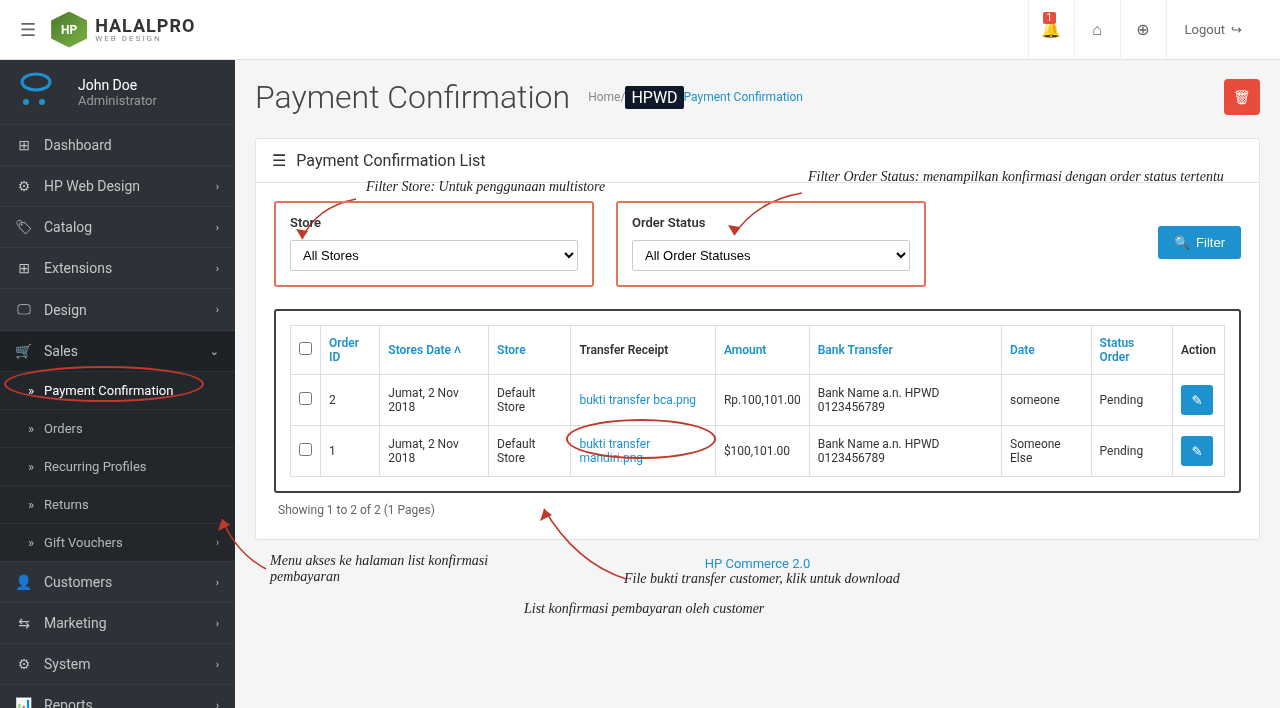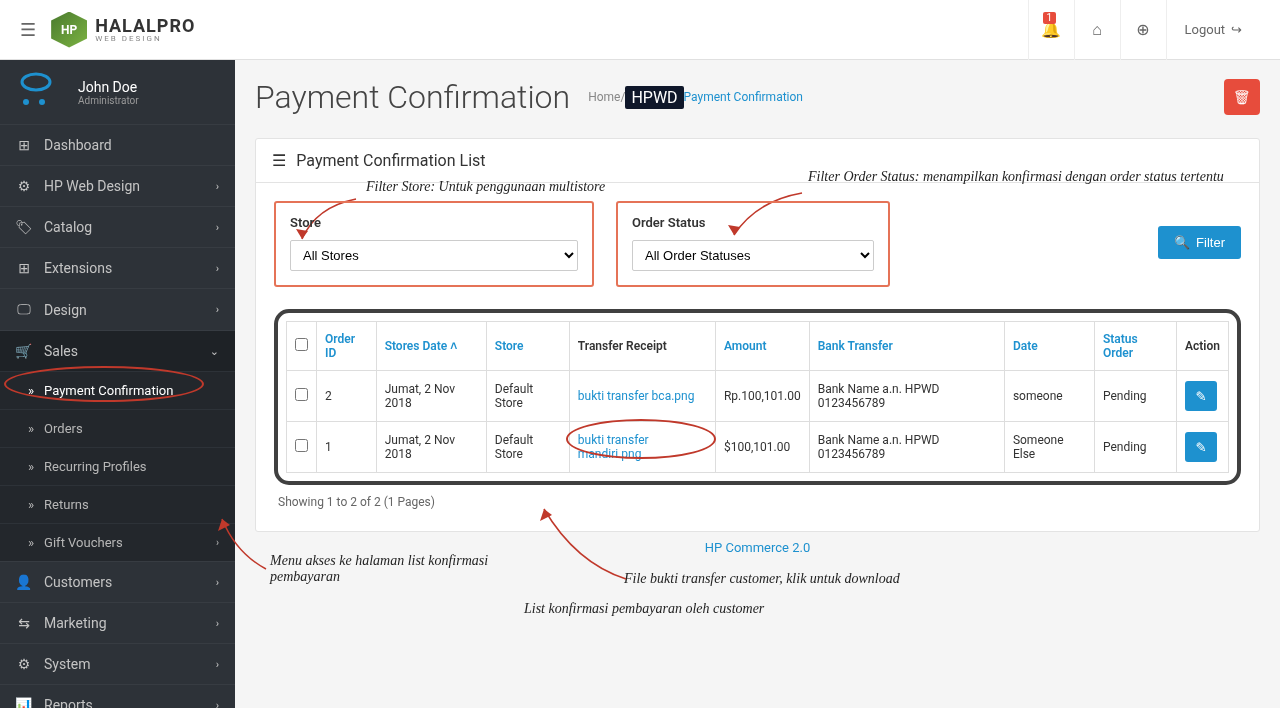--- a/index.html
+++ b/index.html
@@ -14,21 +14,21 @@
 .logo-sub{font-size:8px;color:#888;letter-spacing:2px}
 .topbar-right{margin-left:auto;display:flex;align-items:center;gap:0}
 .topbar-icon{width:46px;height:60px;display:flex;align-items:center;justify-content:center;border-left:1px solid #eee;color:#666;font-size:16px;cursor:pointer;position:relative}
 .notif-badge{position:absolute;top:12px;left:14px;background:#e74c3c;color:#fff;font-size:10px;padding:1px 4px;border-radius:2px;line-height:1}
 .logout-btn{height:60px;padding:0 18px;display:flex;align-items:center;gap:6px;border-left:1px solid #eee;color:#666;cursor:pointer}
 .layout{display:flex;min-height:calc(100vh - 60px)}
 .sidebar{width:235px;background:#2d3238;color:#b7b7b7;flex-shrink:0}
 .user-block{padding:12px 16px;display:flex;align-items:center;gap:12px}
 .user-avatar{width:50px;height:40px}
 .user-name{color:#fff;font-size:14px}
-.user-role{font-size:10px;color:#999}
+.user-role{font-size:13px;color:#999}
 .nav-item{padding:12px 16px;display:flex;align-items:center;gap:12px;cursor:pointer;border-top:1px solid #373c42;font-size:14px;color:#c4c4c4}
 .nav-item .chevron{margin-left:auto;font-size:11px}
 .nav-item.expanded{background:#1e2226}
 .nav-sub{background:#23272c}
 .nav-sub-item{padding:11px 16px 11px 28px;display:flex;align-items:center;gap:10px;cursor:pointer;font-size:13px;color:#b7b7b7;border-top:1px solid #2d3238}
 .nav-sub-item.active{color:#fff}
 .nav-sub-item .chevron{margin-left:auto;font-size:10px}
 .nav-icon{width:16px;display:inline-flex;justify-content:center;font-size:14px}
 .main{flex:1;padding:18px 20px;position:relative}
 .page-header{display:flex;align-items:center;gap:18px;margin-bottom:22px}
@@ -36,34 +36,34 @@
 .breadcrumb{font-size:12px;color:#888;display:flex;align-items:center;gap:0}
 .breadcrumb .badge{background:#0f172a;color:#fff;padding:2px 6px;border-radius:2px;font-size:16px}
 .breadcrumb .link{color:#1e91cf}
 .delete-btn{margin-left:auto;background:#e74c3c;color:#fff;border:none;width:36px;height:36px;border-radius:4px;cursor:pointer;font-size:14px}
 .panel{background:#fff;border:1px solid #e3e3e3;border-radius:3px}
 .panel-header{padding:12px 16px;border-bottom:1px solid #e3e3e3;font-size:16px;color:#333;display:flex;align-items:center;gap:10px}
 .panel-body{padding:18px;position:relative}
 .filter-row{display:flex;gap:22px;align-items:flex-end;margin-bottom:22px}
 .filter-group{border:2px solid #e57357;border-radius:3px;padding:12px 14px 14px;position:relative}
 .filter-group.store{width:320px}
-.filter-group.status{width:274px}
+.filter-group.status{width:310px}
 .filter-label{font-weight:600;font-size:13px;margin-bottom:10px;color:#333}
 .filter-select{width:100%;padding:6px 8px;border:1px solid #ccc;border-radius:2px;background:#fff;font-size:13px}
 .filter-btn{background:#1e91cf;color:#fff;border:none;padding:9px 16px;border-radius:3px;cursor:pointer;font-size:13px;display:flex;align-items:center;gap:6px;margin-left:auto;margin-bottom:28px}
-.table-wrap{border:4px solid #404040;border-radius:15px;padding:8px}
+.table-wrap{border:2px solid #404040;border-radius:3px;padding:14px}
 table{width:100%;border-collapse:collapse}
 th,td{padding:10px 8px;text-align:left;border:1px solid #ddd;font-size:12px;vertical-align:middle}
 th{color:#1e91cf;font-weight:600;cursor:pointer}
 th.nosort{color:#333;cursor:default}
 .checkbox-cell{width:30px;text-align:center}
 .link-cell{color:#1e91cf;cursor:pointer}
 .action-btn{background:#1e91cf;color:#fff;border:none;width:32px;height:30px;border-radius:3px;cursor:pointer;display:inline-flex;align-items:center;justify-content:center}
 .table-footer{text-align:left;padding:10px 4px 4px;font-size:12px;color:#666}
-.footer-link{text-align:center;margin-top:8px}
+.footer-link{text-align:center;margin-top:16px}
 .footer-link a{color:#1e91cf;text-decoration:none;font-size:13px}
 .annot{position:absolute;font-family:'Segoe Script','Comic Sans MS',cursive;font-size:14px;color:#222;font-style:italic;pointer-events:none}
 .annot-arrow{position:absolute;pointer-events:none}
 .circle-annotation{position:absolute;border:2px solid #c0392b;border-radius:50%;pointer-events:none}
 svg.arrow{overflow:visible}
 svg.arrow path{stroke:#c0392b;stroke-width:1.5;fill:none}
 svg.arrow polygon{fill:#c0392b}
 </style>
 </head>
 <body>

